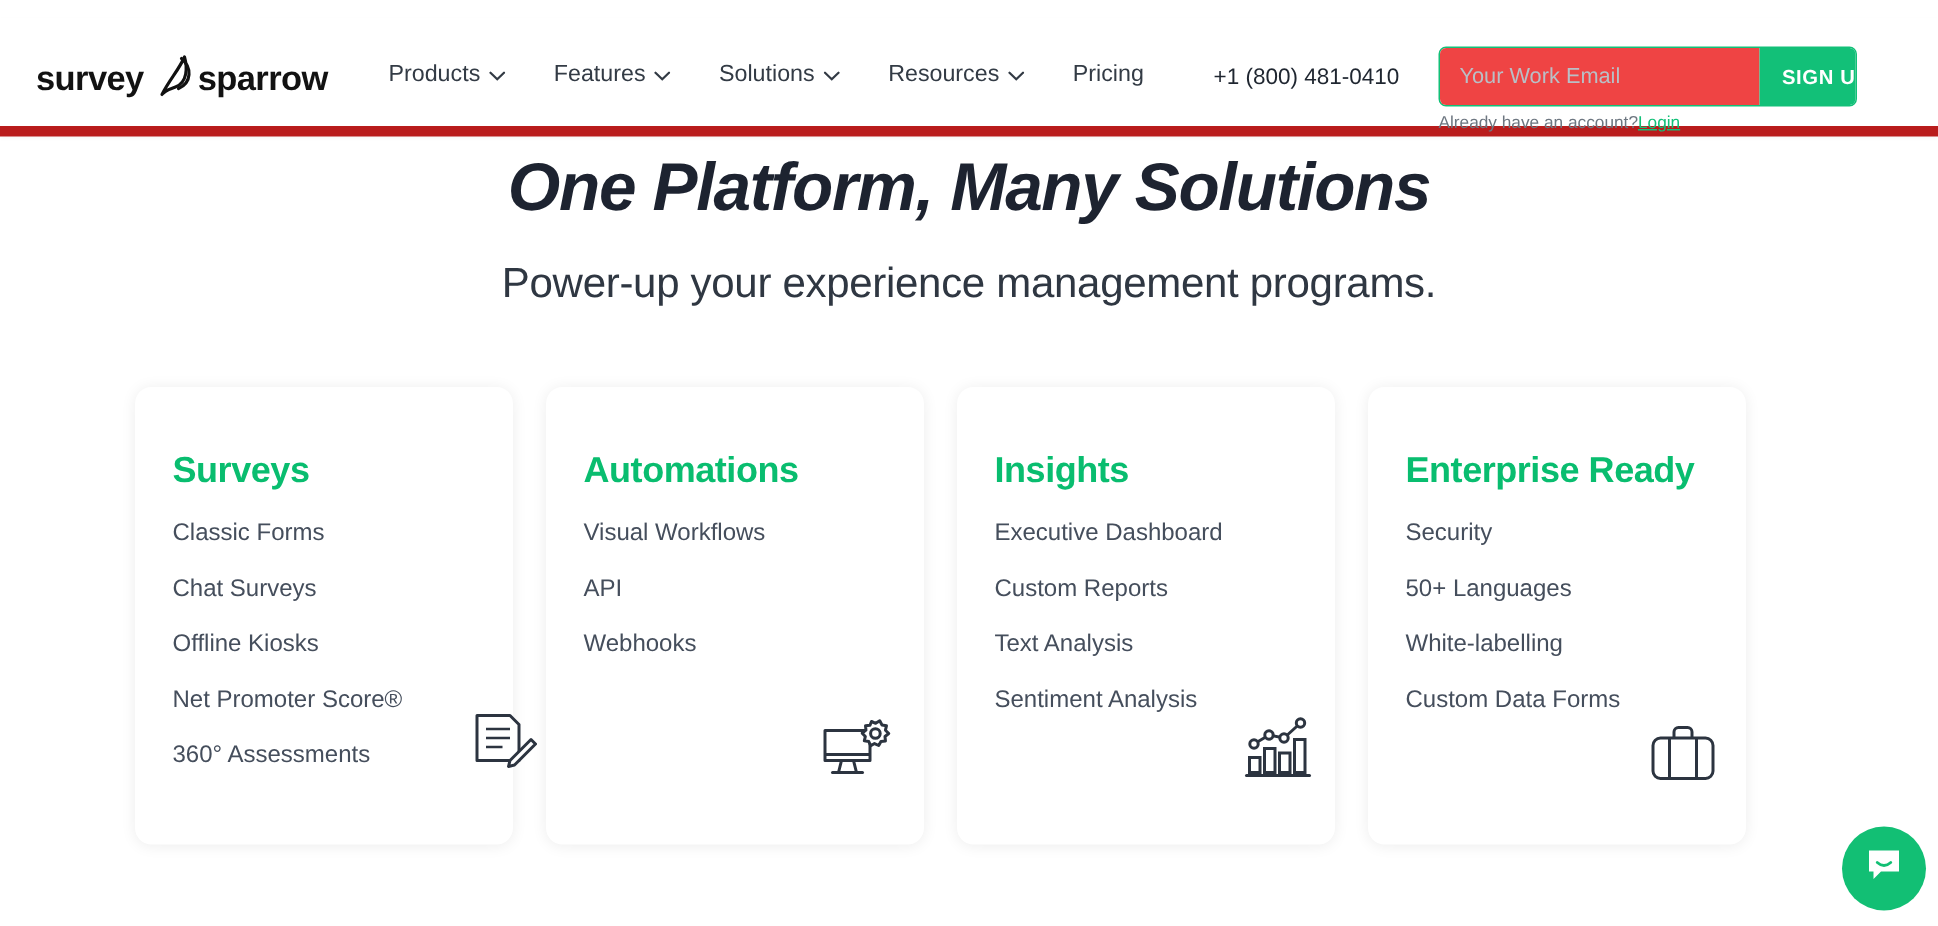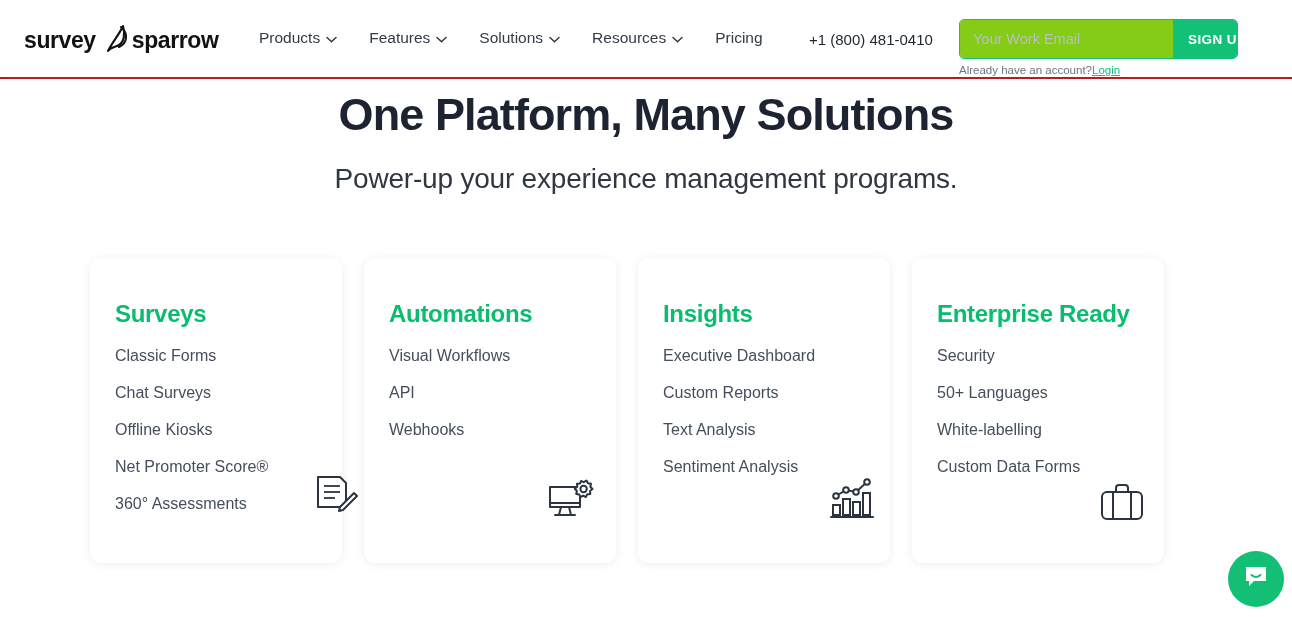--- a/index.html
+++ b/index.html
@@ -6,24 +6,24 @@
   html, body {
     width:1292px; height:617px;
     background:#ffffff;
     font-family:"Liberation Sans", sans-serif;
     overflow:hidden;
   }
   body { position:relative; }
 
   
   .header {
-    position:absolute; top:0; left:0;
+    position:absolute; top:12px; left:0;
     width:1292px; height:79px;
     background:#ffffff;
-    border-bottom:2px solid #b91c1c;
+    border-bottom:7px solid #b91c1c;
     box-shadow:0 1px 3px rgba(0,0,0,0.045);
   }
   .logo {
     position:absolute; left:24px; top:24px;
     display:flex; align-items:center;
     height:32px;
   }
   .logo-text {
     font-size:23px; font-weight:bold; color:#121212;
     letter-spacing:-0.4px; line-height:1;
@@ -56,21 +56,21 @@
     border:1.5px solid #12c078;
     border-radius:5px;
     overflow:hidden;
     background:#fff;
   }
   .email-input {
     flex:1; border:none; outline:none;
     padding:0 13px;
     font-family:"Liberation Sans", sans-serif;
     font-size:14.5px; color:#333;
-    background:#84cc16;
+    background:#ef4444;
   }
   .email-input::placeholder { color:#b9bfc6; }
   .signup-btn {
     border:none; cursor:pointer;
     background:#12c078; color:#ffffff;
     font-family:"Liberation Sans", sans-serif;
     font-size:13.5px; font-weight:bold;
     letter-spacing:0.4px;
     padding:0 15px;
     white-space:nowrap;
@@ -81,26 +81,27 @@
     color:#6d7680;
     white-space:nowrap;
   }
   .login-link {
     color:#12c078; text-decoration:underline; cursor:pointer;
   }
 
   
   .hero { position:absolute; top:79px; left:0; width:1292px; }
   .headline {
-    margin-top:10px;
+    margin-top:20px;
     text-align:center;
     font-size:45px;
     font-weight:bold;
     color:#1d2330;
     letter-spacing:-0.9px;
+    font-style:italic;
   }
   .subhead {
     margin-top:22px;
     text-align:center;
     font-size:28px;
     color:#2f3742;
     letter-spacing:-0.2px;
   }
 
   

